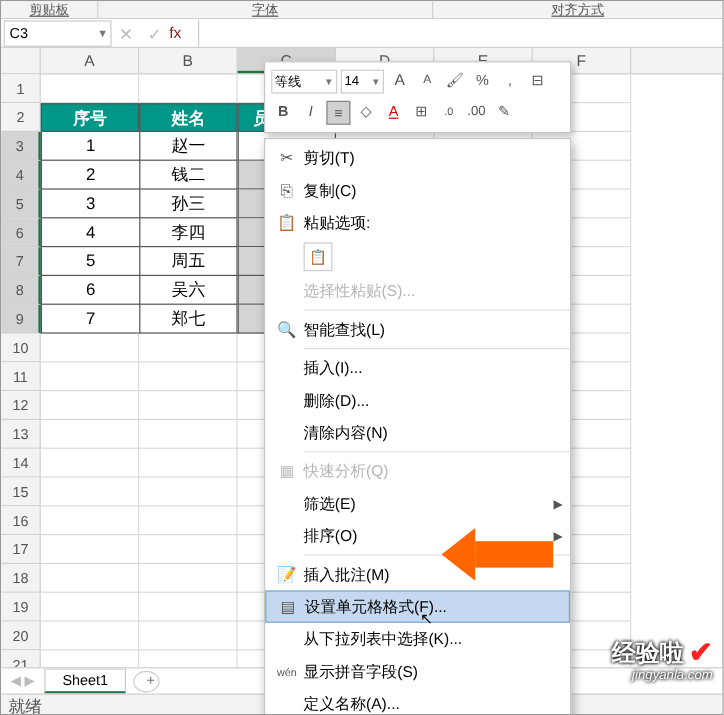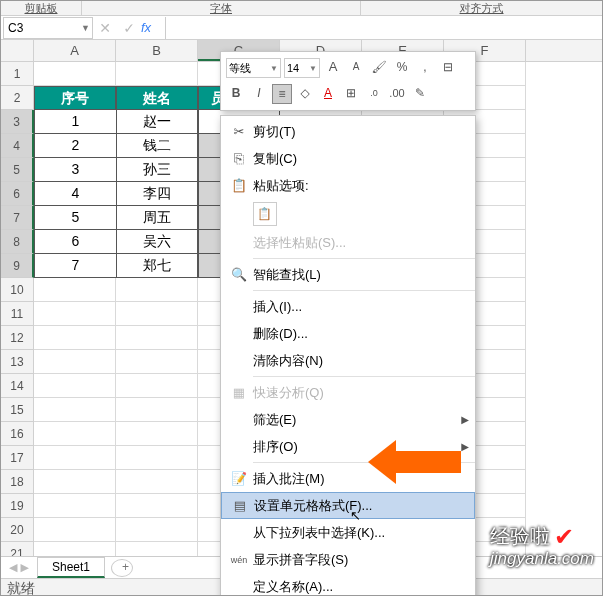--- a/index.html
+++ b/index.html
@@ -6,21 +6,21 @@
 body { width: 603px; height: 596px; background: #fff; position: relative; overflow: hidden; border: 1px solid #999; }
 
 .top-sections { height: 15px; border-bottom: 1px solid #d0d0d0; display: flex; font-size: 11px; color: #555; background: #f3f3f3; }
 .top-sec { text-align: center; text-decoration: underline; }
 .sec1 { width: 80px; } .sec2 { width: 280px; border-left: 1px solid #d0d0d0; border-right: 1px solid #d0d0d0; } .sec3 { flex: 1; }
 
 .namebox-row { height: 24px; display: flex; align-items: center; border-bottom: 1px solid #d0d0d0; background: #fff; }
 .namebox { width: 90px; height: 22px; border: 1px solid #ccc; margin-left: 2px; display: flex; align-items: center; padding: 0 4px; font-size: 12px; position: relative; }
 .nb-dd { position: absolute; right: 2px; color: #777; font-size: 9px; }
 .fx-btn { width: 24px; text-align: center; color: #bbb; font-size: 14px; }
-.fx-label { width: 24px; font-style: italic; font-size: 13px; color: #3b82f6; }
+.fx-label { width: 24px; font-size: 13px; color: #7f1d1d; }
 .formula-bar { flex: 1; height: 22px; border-left: 1px solid #ccc; }
 
 .grid-area { position: relative; }
 .col-headers { display: flex; height: 22px; background: #f3f3f3; border-bottom: 1px solid #d0d0d0; }
 .corner { width: 33px; border-right: 1px solid #d0d0d0; }
 .ch { width: 82px; text-align: center; font-size: 13px; color: #555; border-right: 1px solid #d0d0d0; line-height: 22px; }
 .ch.sel { background: #d4d4d4; border-bottom: 2px solid #217346; }
 
 .row { display: flex; height: 24px; }
 .rh { width: 33px; background: #f3f3f3; text-align: center; font-size: 12px; color: #555; border-right: 1px solid #d0d0d0; border-bottom: 1px solid #d0d0d0; line-height: 24px; }
@@ -66,23 +66,23 @@
 .tabs { position: absolute; bottom: 17px; left: 0; right: 0; height: 22px; background: #fff; border-top: 1px solid #ccc; display: flex; align-items: center; font-size: 12px; }
 .tab-nav { color: #bbb; padding: 0 8px; font-size: 11px; }
 .tab { padding: 2px 14px; border: 1px solid #ccc; background: #fff; border-bottom: 2px solid #217346; text-align: right; }
 .tab-plus { padding: 0 10px; color: #777; border: 1px solid #ccc; border-radius: 50%; width: 18px; height: 18px; line-height: 15px; text-align: center; margin-left: 6px; }
 
 
 .status { position: absolute; bottom: 0; left: 0; right: 0; height: 17px; background: #f3f3f3; border-top: 1px solid #d0d0d0; font-size: 14px; padding: 1px 6px; color: #555; }
 
 
 .wm { position: absolute; right: 8px; bottom: 26px; z-index: 20; color: #fff; text-shadow: 0 0 3px #000, 0 0 3px #000; }
-.wm-main { font-size: 20px; font-weight: normal; display: flex; align-items: flex-start; }
+.wm-main { font-size: 20px; font-weight: bold; display: flex; align-items: center; }
 .wm-check { color: #ff2222; font-size: 24px; margin-left: 4px; text-shadow: none; }
-.wm-sub { font-size: 17px; font-style: italic; text-align: right; margin-top: -2px; }
+.wm-sub { font-size: 11px; font-style: italic; text-align: right; margin-top: -2px; }
 </style>
 </head>
 <body>
 
 <div class="top-sections">
   <div class="top-sec sec1">剪贴板</div>
   <div class="top-sec sec2">字体</div>
   <div class="top-sec sec3">对齐方式</div>
 </div>
 

